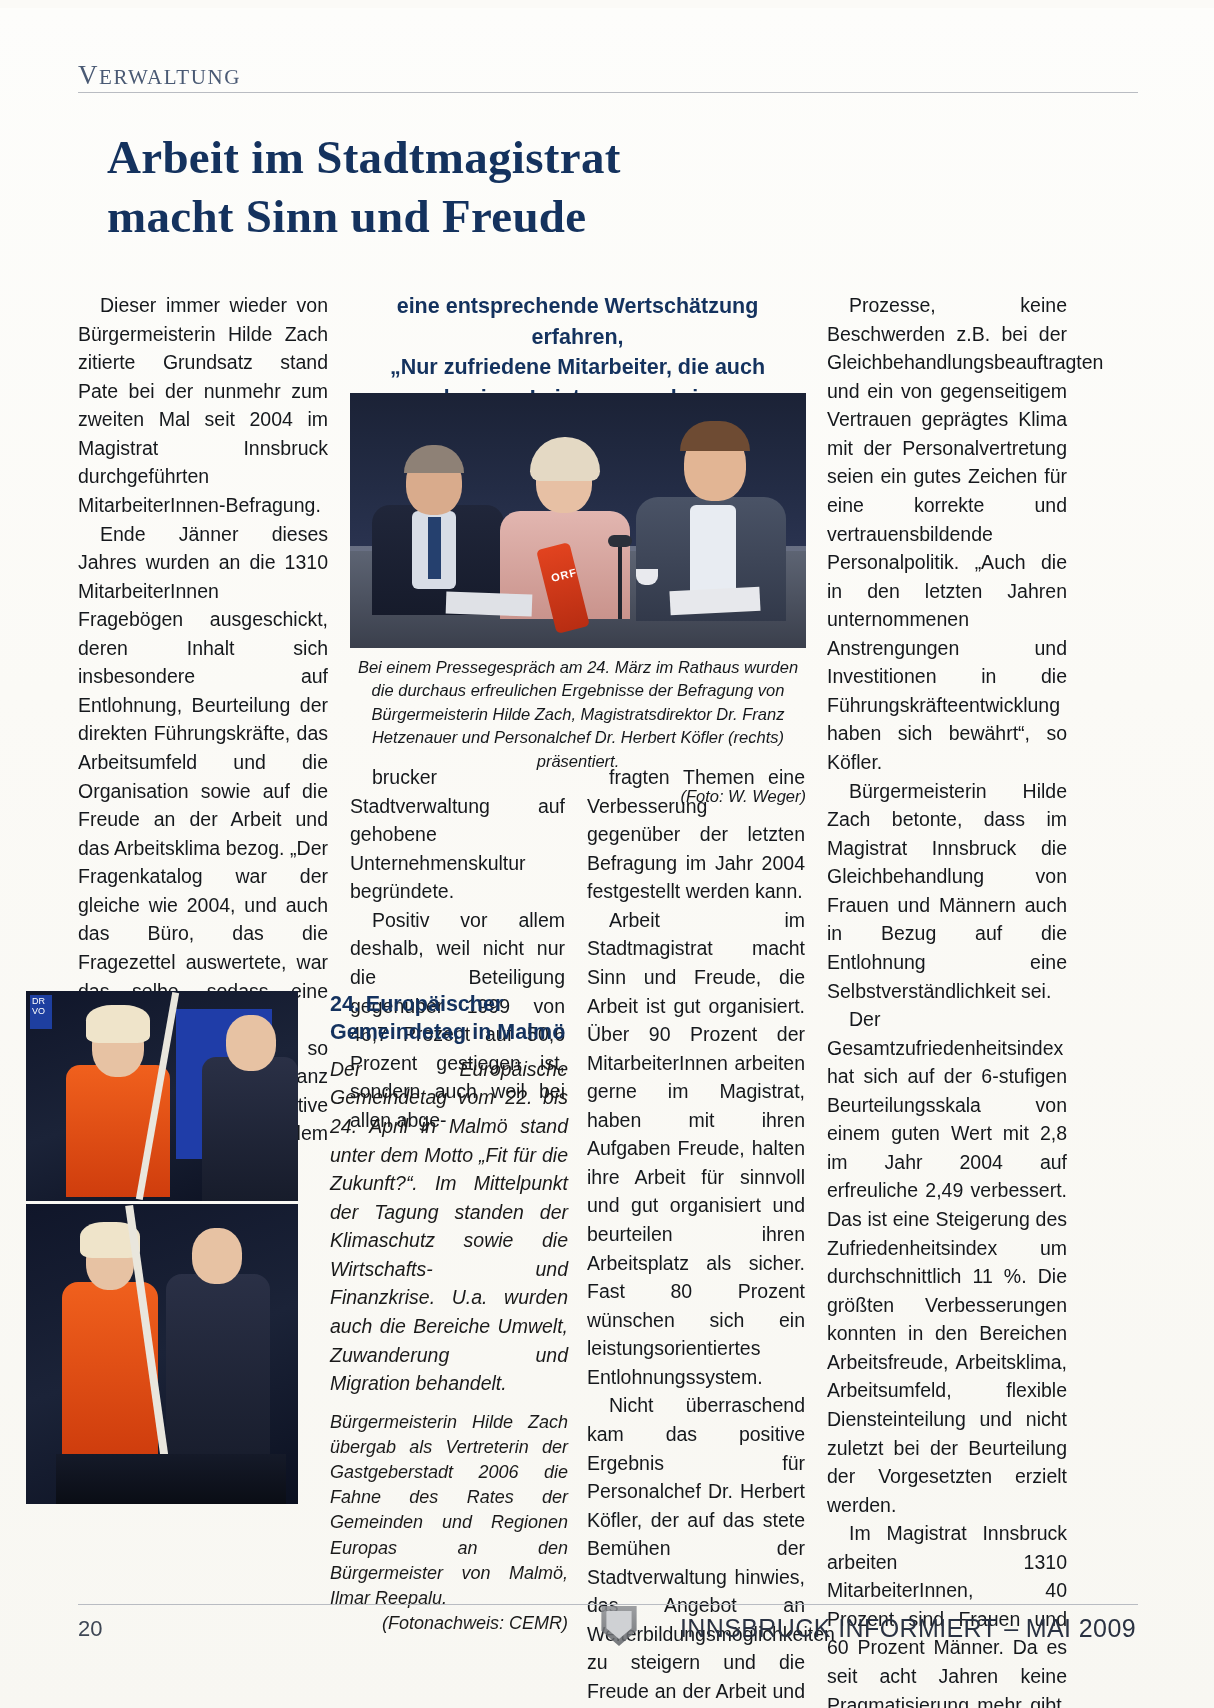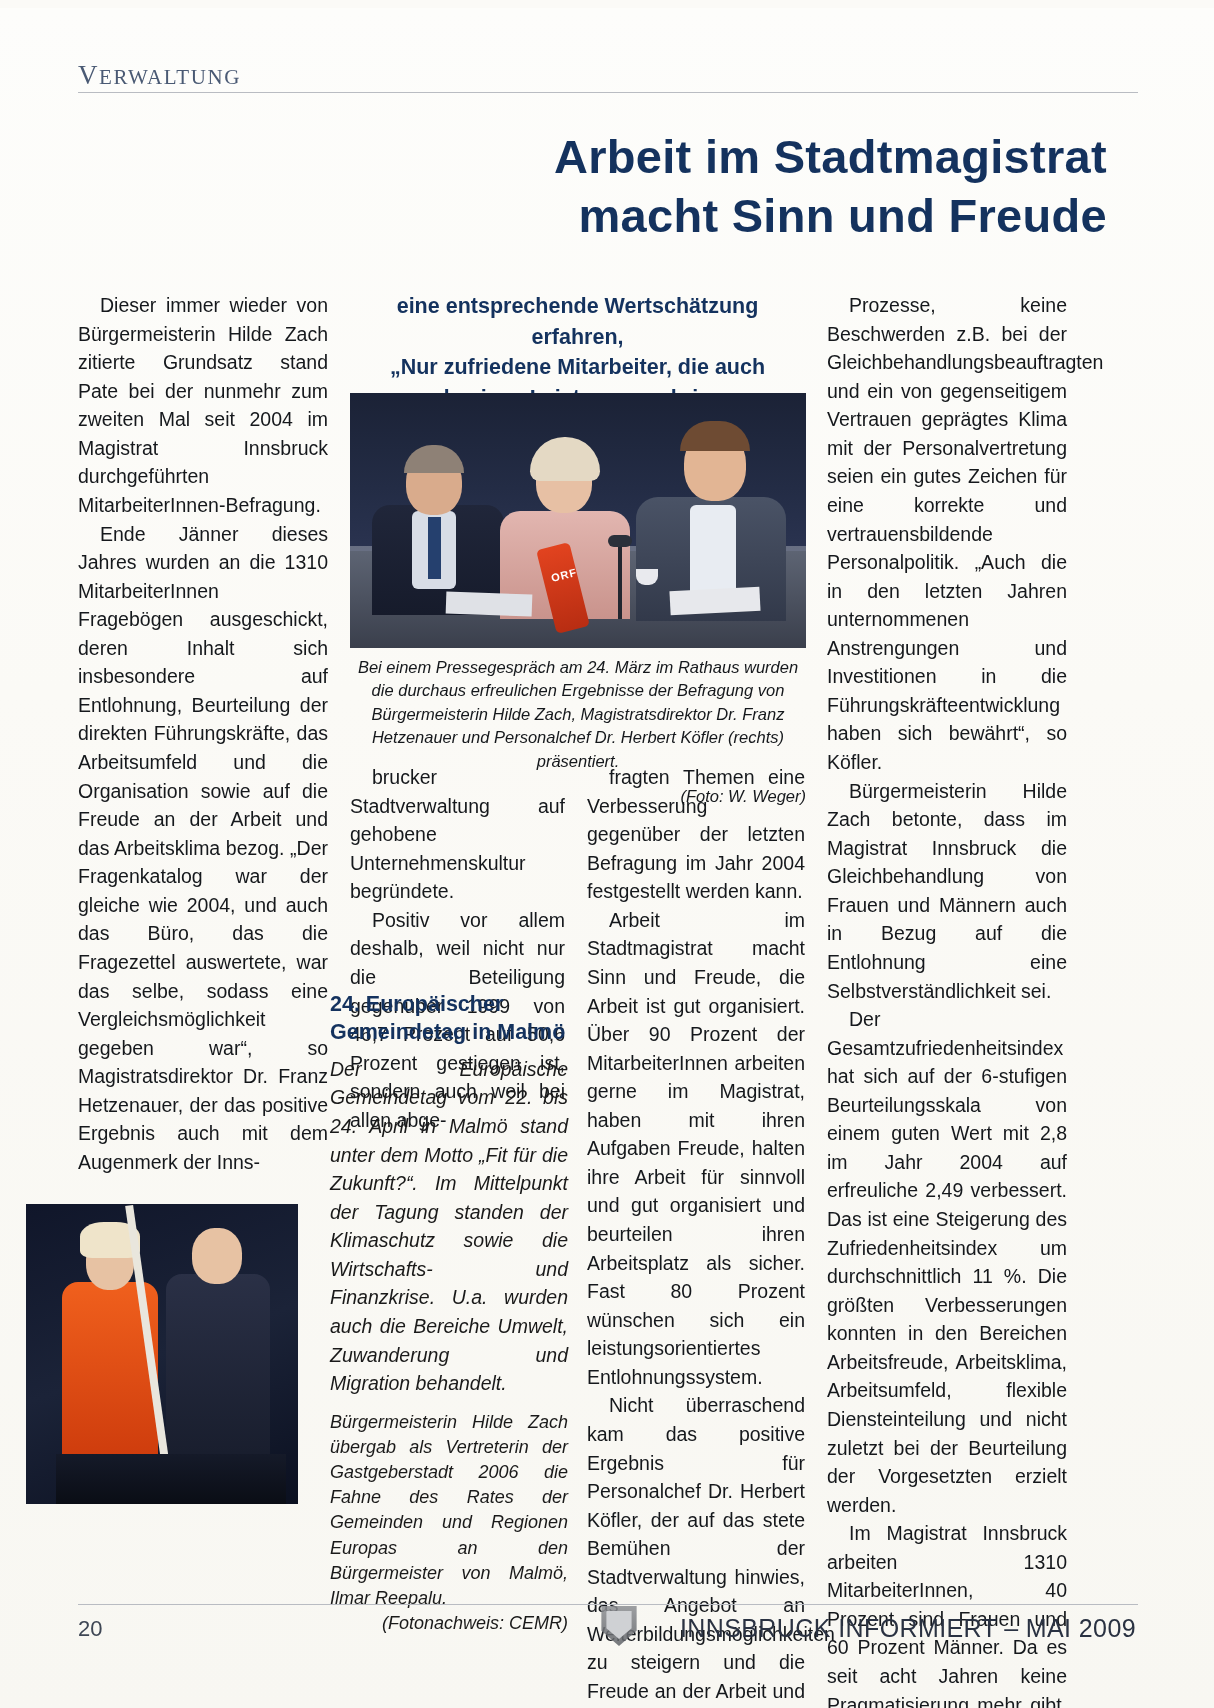--- a/index.html
+++ b/index.html
@@ -29,22 +29,22 @@
   .kicker .cap { font-size:27px; }
   .rule-top {
     position:absolute;
     left:78px; top:84px; width:1060px; height:1px;
     background:#b9bcc2;
   }
   
   .headline {
     position:absolute;
     left:107px; top:120px; width:1000px;
-    text-align:right;
-    font-family:Liberation Sans, sans-serif;
+    text-align:left;
+    font-family:Liberation Serif, serif;
     font-weight:bold;
     font-size:47px;
     line-height:1.25;
     color:#14325e;
     letter-spacing:0.3px;
   }
   
   .col {
     position:absolute;
     font-size:19.5px;
@@ -275,20 +275,31 @@
     <p>Nicht überraschend kam das positive Ergebnis für Personalchef Dr. Herbert Köfler, der auf das stete Bemühen der Stadtverwaltung hinwies, das Angebot an Weiterbildungsmöglichkeiten zu steigern und die Freude an der Arbeit und am Arbeitsplatz zu stärken. Keine arbeitsgerichtlichen</p>
   </div>
 
   <div class="col" id="col3">
     <p class="first">Prozesse, keine Beschwerden z.B. bei der Gleichbehandlungsbeauftragten und ein von gegenseitigem Vertrauen geprägtes Klima mit der Personalvertretung seien ein gutes Zeichen für eine korrekte und vertrauensbildende Personalpolitik. „Auch die in den letzten Jahren unternommenen Anstrengungen und Investitionen in die Führungskräfteentwicklung haben sich bewährt“, so Köfler.</p>
     <p>Bürgermeisterin Hilde Zach betonte, dass im Magistrat Innsbruck die Gleichbehandlung von Frauen und Männern auch in Bezug auf die Entlohnung eine Selbstverständlichkeit sei.</p>
     <p>Der Gesamtzufriedenheitsindex hat sich auf der 6-stufigen Beurteilungsskala von einem guten Wert mit 2,8 im Jahr 2004 auf erfreuliche 2,49 verbessert. Das ist eine Steigerung des Zufriedenheitsindex um durchschnittlich 11 %. Die größten Verbesserungen konnten in den Bereichen Arbeitsfreude, Arbeitsklima, Arbeitsumfeld, flexible Diensteinteilung und nicht zuletzt bei der Beurteilung der Vorgesetzten erzielt werden.</p>
     <p>Im Magistrat Innsbruck arbeiten 1310 MitarbeiterInnen, 40 Prozent sind Frauen und 60 Prozent Männer. Da es seit acht Jahren keine Pragmatisierung mehr gibt, beträgt das Verhältnis von Vertragsbediensteten zu Beamten 80:20. (WW)</p>
   </div>
 
+  <div class="photo-b1">
+    <div class="b-dark"></div>
+    <div class="b-tag">DR VO</div>
+    <div class="b-blue" style="left:150px;top:18px;width:96px;height:150px;"></div>
+    <div class="b-orange" style="left:40px;top:74px;width:104px;height:132px;border-radius:14px 14px 0 0;"></div>
+    <div class="b-skin" style="left:66px;top:26px;width:52px;height:60px;"></div>
+    <div class="b-hair" style="left:60px;top:14px;width:64px;height:38px;"></div>
+    <div class="b-suit" style="left:176px;top:66px;width:96px;height:144px;border-radius:14px 14px 0 0;"></div>
+    <div class="b-skin" style="left:200px;top:24px;width:50px;height:56px;"></div>
+    <div class="flagpole" style="left:128px;top:0;width:7px;height:210px;transform:rotate(10deg);"></div>
+  </div>
 
   <div class="photo-b2">
     <div class="b-dark"></div>
     <div class="b-orange" style="left:36px;top:78px;width:96px;height:172px;border-radius:16px 16px 0 0;"></div>
     <div class="b-skin" style="left:60px;top:30px;width:48px;height:56px;"></div>
     <div class="b-hair" style="left:54px;top:18px;width:60px;height:36px;"></div>
     <div class="b-suit" style="left:140px;top:70px;width:104px;height:200px;border-radius:16px 16px 0 0;"></div>
     <div class="b-skin" style="left:166px;top:24px;width:50px;height:56px;"></div>
     <div class="flagpole" style="left:120px;top:0;width:8px;height:300px;transform:rotate(-8deg);"></div>
     <div style="position:absolute;left:30px;top:250px;width:230px;height:50px;background:linear-gradient(180deg,#151a29,#0a0d15);"></div>

